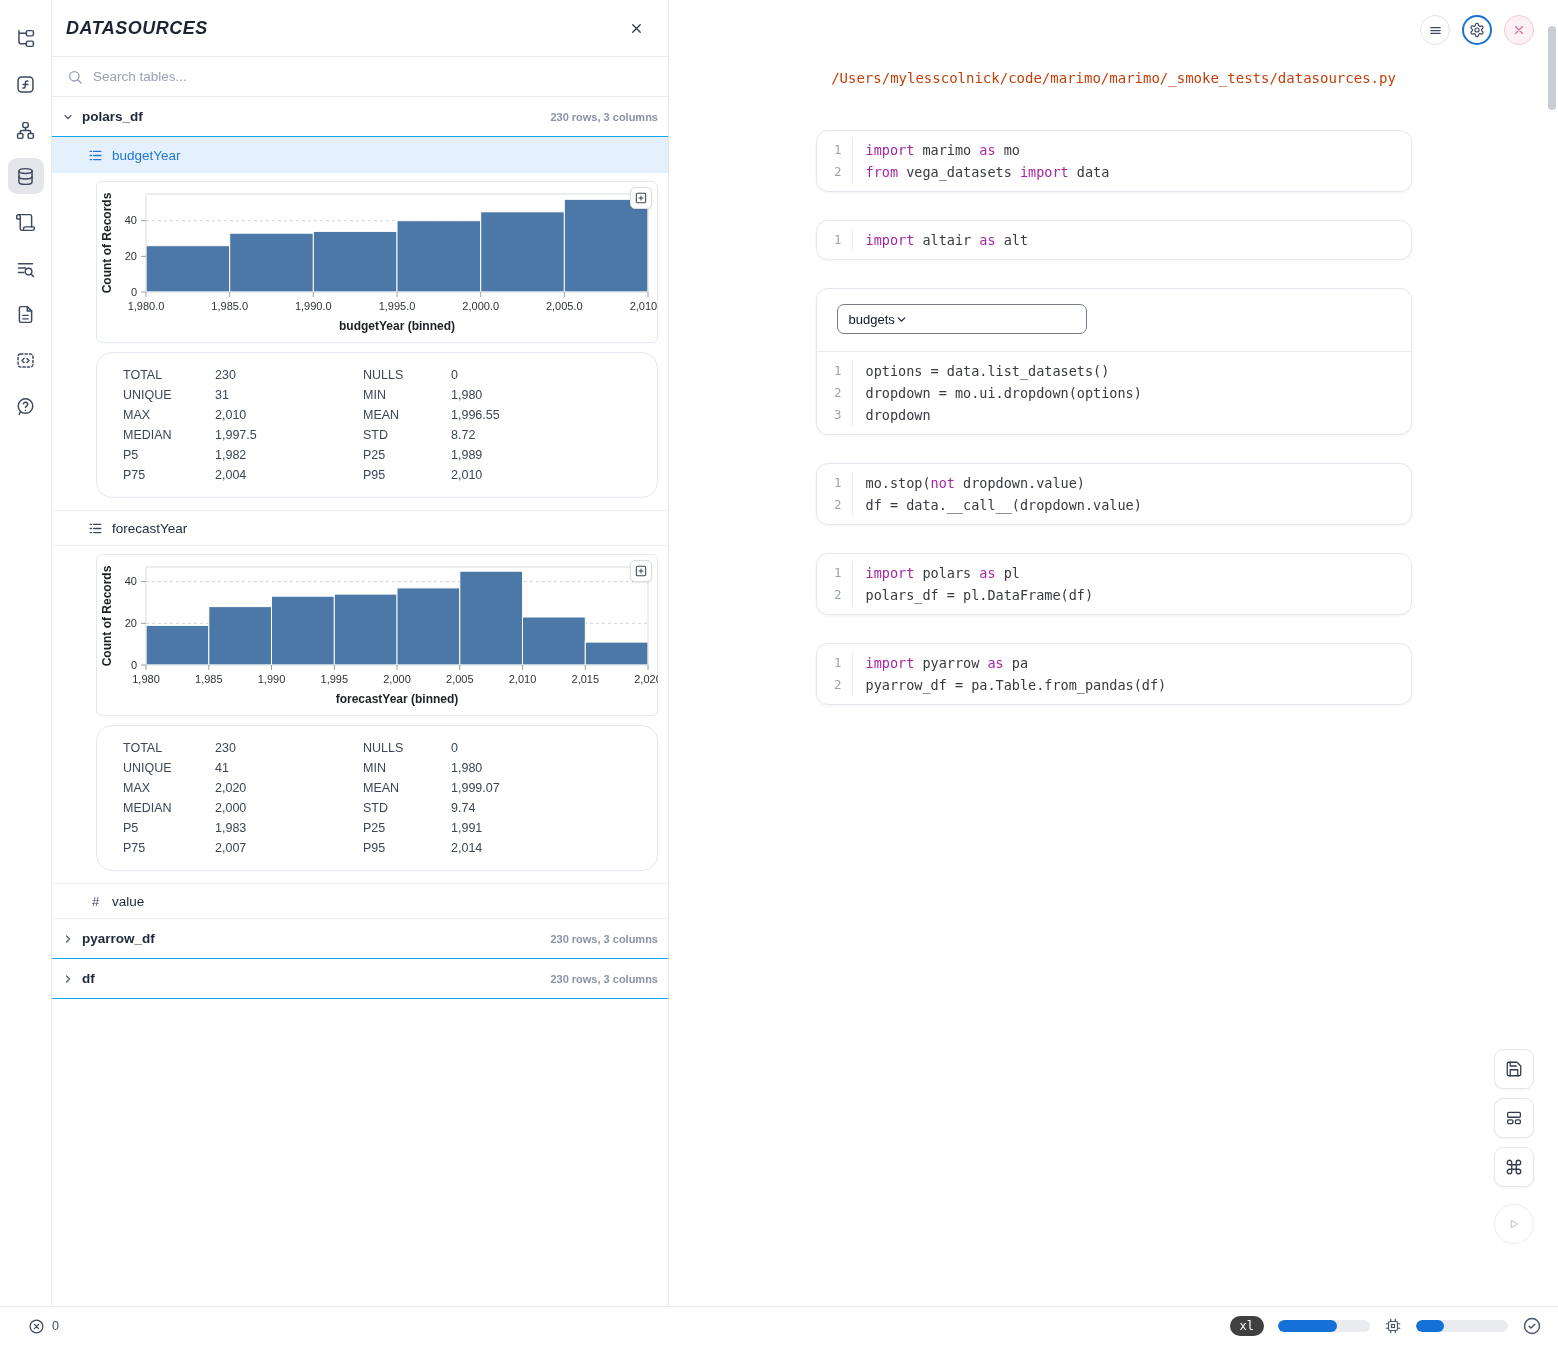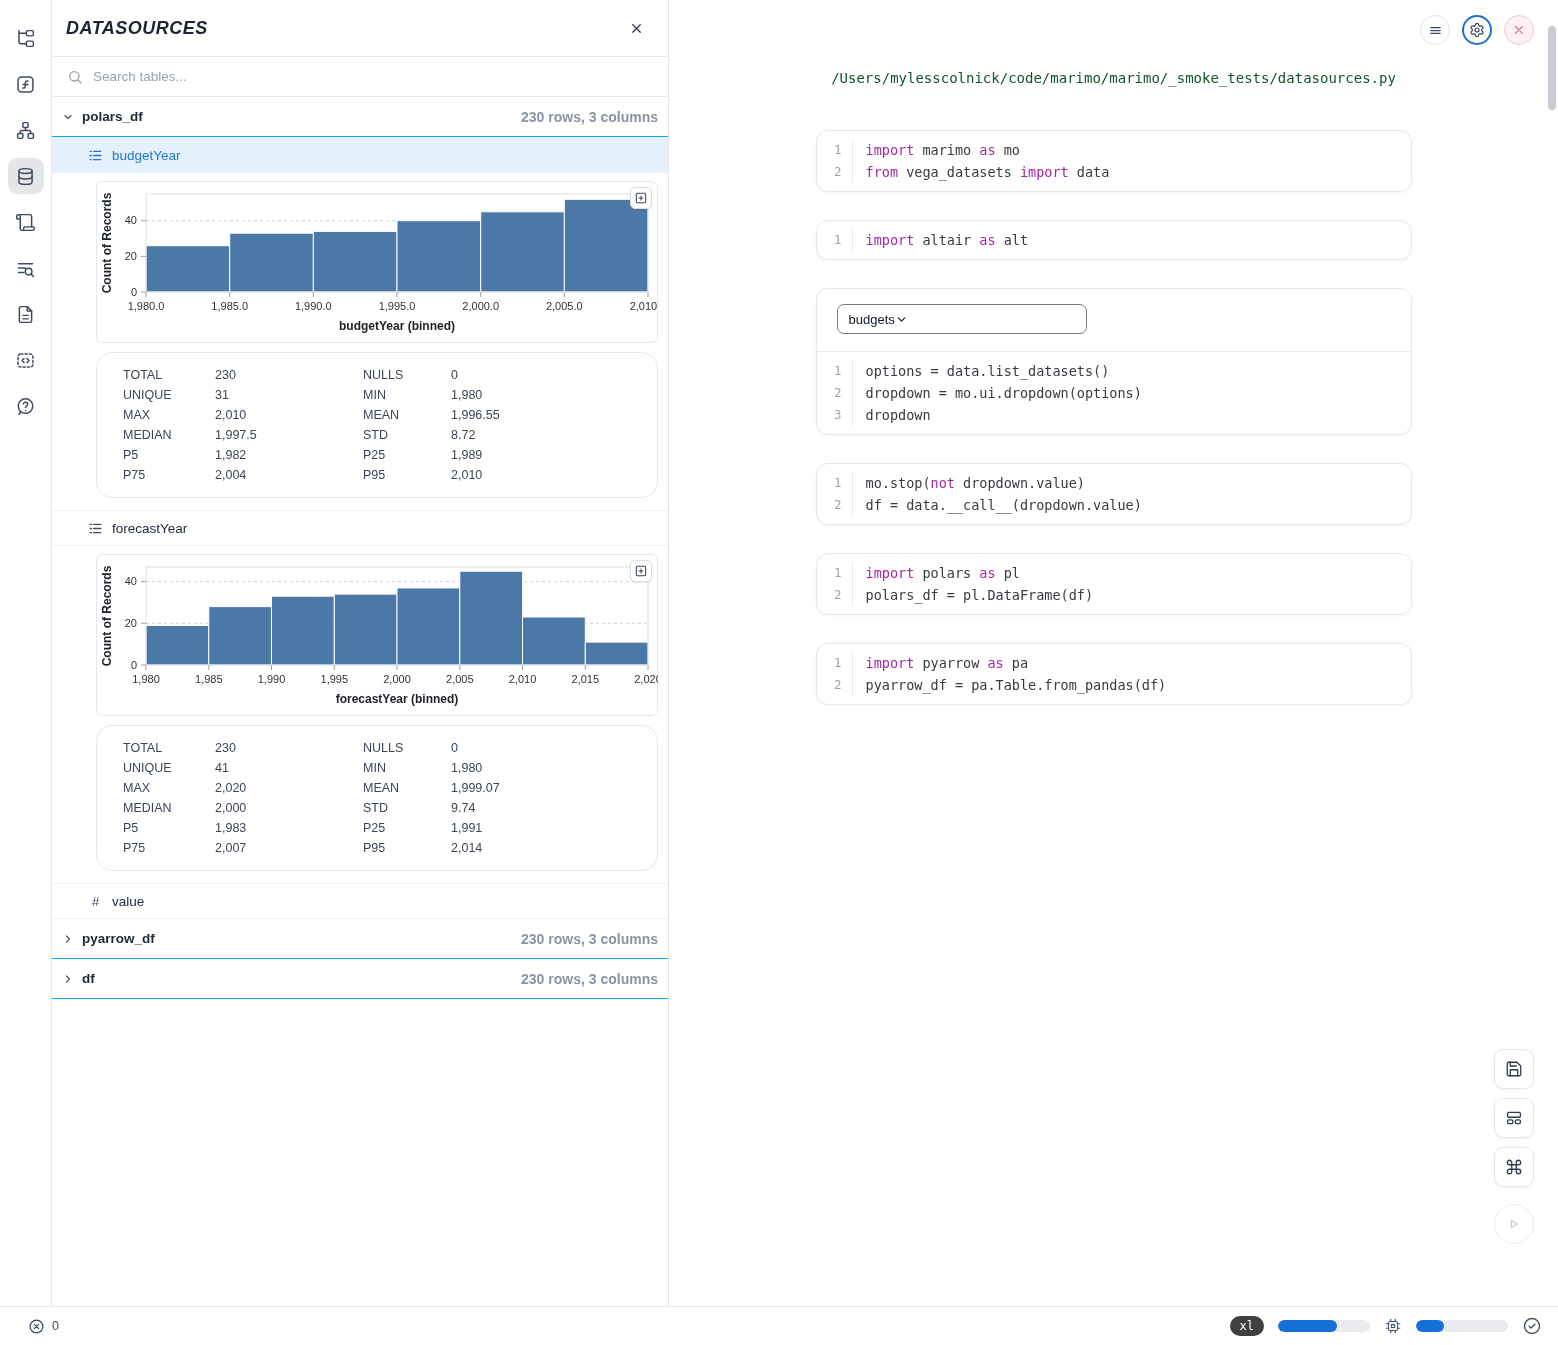--- a/index.html
+++ b/index.html
@@ -13,21 +13,21 @@
 
   
   .ds-panel { width:617px; flex:none; border-right:1px solid #e2e6ea; display:flex; flex-direction:column; background:#fff; overflow:hidden; }
   .ds-header { height:57px; flex:none; display:flex; align-items:center; justify-content:space-between; padding:0 24px 0 14px; border-bottom:1px solid #e8eaee; }
   .ds-title { font-size:18px; font-weight:700; letter-spacing:.5px; color:#1b2430;font-style:italic; }
   .icon-x { color:#2c3647; display:flex; cursor:pointer; }
   .search-row { height:40px; flex:none; display:flex; align-items:center; gap:10px; padding:0 15px; border-bottom:1px solid #e8eaee; color:#98a1b0; }
   .search-input { border:none; outline:none; flex:1; font-size:13.5px; color:#333; font-family:inherit; }
   .search-input::placeholder { color:#9aa3b2; }
   .tbl-row { height:40px; flex:none; display:flex; align-items:center; gap:8px; padding:0 10px; border-bottom:1px solid #0ea5e9; font-size:13.5px; color:#1d2838; cursor:pointer;font-weight:bold; }
-  .tbl-meta { margin-left:auto; font-size:14px; color:#8a93a2; }
+  .tbl-meta { margin-left:auto; font-size:11px; color:#8a93a2; }
   .chev { color:#4a5568; display:flex; }
   .col-row { height:36px; flex:none; display:flex; align-items:center; gap:9px; padding:0 12px 0 36px; font-size:13.5px; color:#222c3c; cursor:pointer; }
   .col-row.selected { background:#e4f0fc; color:#2178d4; }
   .col-row.bordered { border-top:1px solid #edf0f4; border-bottom:1px solid #edf0f4; }
   .col-icon { display:flex; color:inherit; }
   .hash-glyph { font-size:13px; color:#3e4a61; width:15px; text-align:center; }
 
   .chart-wrap { margin:8px 10px 0 44px; border:1px solid #e3e9f0; border-radius:6px; position:relative; padding:4px 1px 2px 1px; background:#fff; }
   .expand-btn { position:absolute; top:5px; right:5px; width:22px; height:22px; border:1px solid #d9dee5; border-radius:5px; background:#fff; display:flex; align-items:center; justify-content:center; color:#3c4656; box-shadow:0 1px 2px rgba(0,0,0,.09); cursor:pointer; }
   svg text { font-family:"Liberation Sans",sans-serif; }
@@ -36,21 +36,21 @@
   .stat-row { display:grid; grid-template-columns:92px 148px 88px 1fr; font-size:12.5px; line-height:20px; }
   .stat-lab { color:#3c4656; }
   .stat-val { color:#3c4656; }
 
   
   .main { flex:1; position:relative; overflow:hidden; background:#fff; }
   .topbar-actions { position:absolute; top:15px; right:24px; display:flex; gap:12px; }
   .circle-btn { width:30px; height:30px; border-radius:50%; border:1px solid #e0e4e9; background:#fff; display:flex; align-items:center; justify-content:center; color:#3e4a61; cursor:pointer; }
   .circle-btn.gear { border:2px solid #1a73d2; }
   .circle-btn.shutdown { background:#fdf1f6; border:1px solid #f2c8d9; color:#cd6f9f; }
-  .filepath { position:absolute; top:70px; left:0; right:0; text-align:center; font-family:"DejaVu Sans Mono","Liberation Mono",monospace; font-size:14px; color:#14532d; }
+  .filepath { position:absolute; top:70px; left:0; right:0; text-align:center; font-family:"DejaVu Sans Mono","Liberation Mono",monospace; font-size:14px; color:#c2410c; }
   .cells { position:absolute; top:130px; left:0; right:0; display:flex; flex-direction:column; align-items:center; gap:28px; }
   .cell { width:596px; border:1px solid #e4e8ee; border-radius:12px; background:#fff; box-shadow:0 1px 3px rgba(20,30,50,.05); overflow:hidden; }
   .cell-code { padding:8px 0; }
   .cell-code.divided { border-top:1px solid #e8ebef; }
   .code-line { display:flex; font-family:"DejaVu Sans Mono","Liberation Mono",monospace; font-size:13.5px; line-height:22px; }
   .ln { width:36px; flex:none; text-align:right; padding-right:10px; color:#9aa3b2; border-right:1px solid #e8ebef; font-size:12.5px; }
   .code { padding-left:13px; color:#383a42; white-space:pre; }
   .tok-k { color:#a626a4; }
   .cell-output { padding:15px 20px 17px 20px; }
   .select-box { width:250px; height:30px; border:1px solid #767d89; border-radius:7px; display:flex; align-items:center; justify-content:flex-start; padding:0 10px 0 11px; font-size:13px; color:#111827; cursor:pointer; background:#fff; }

